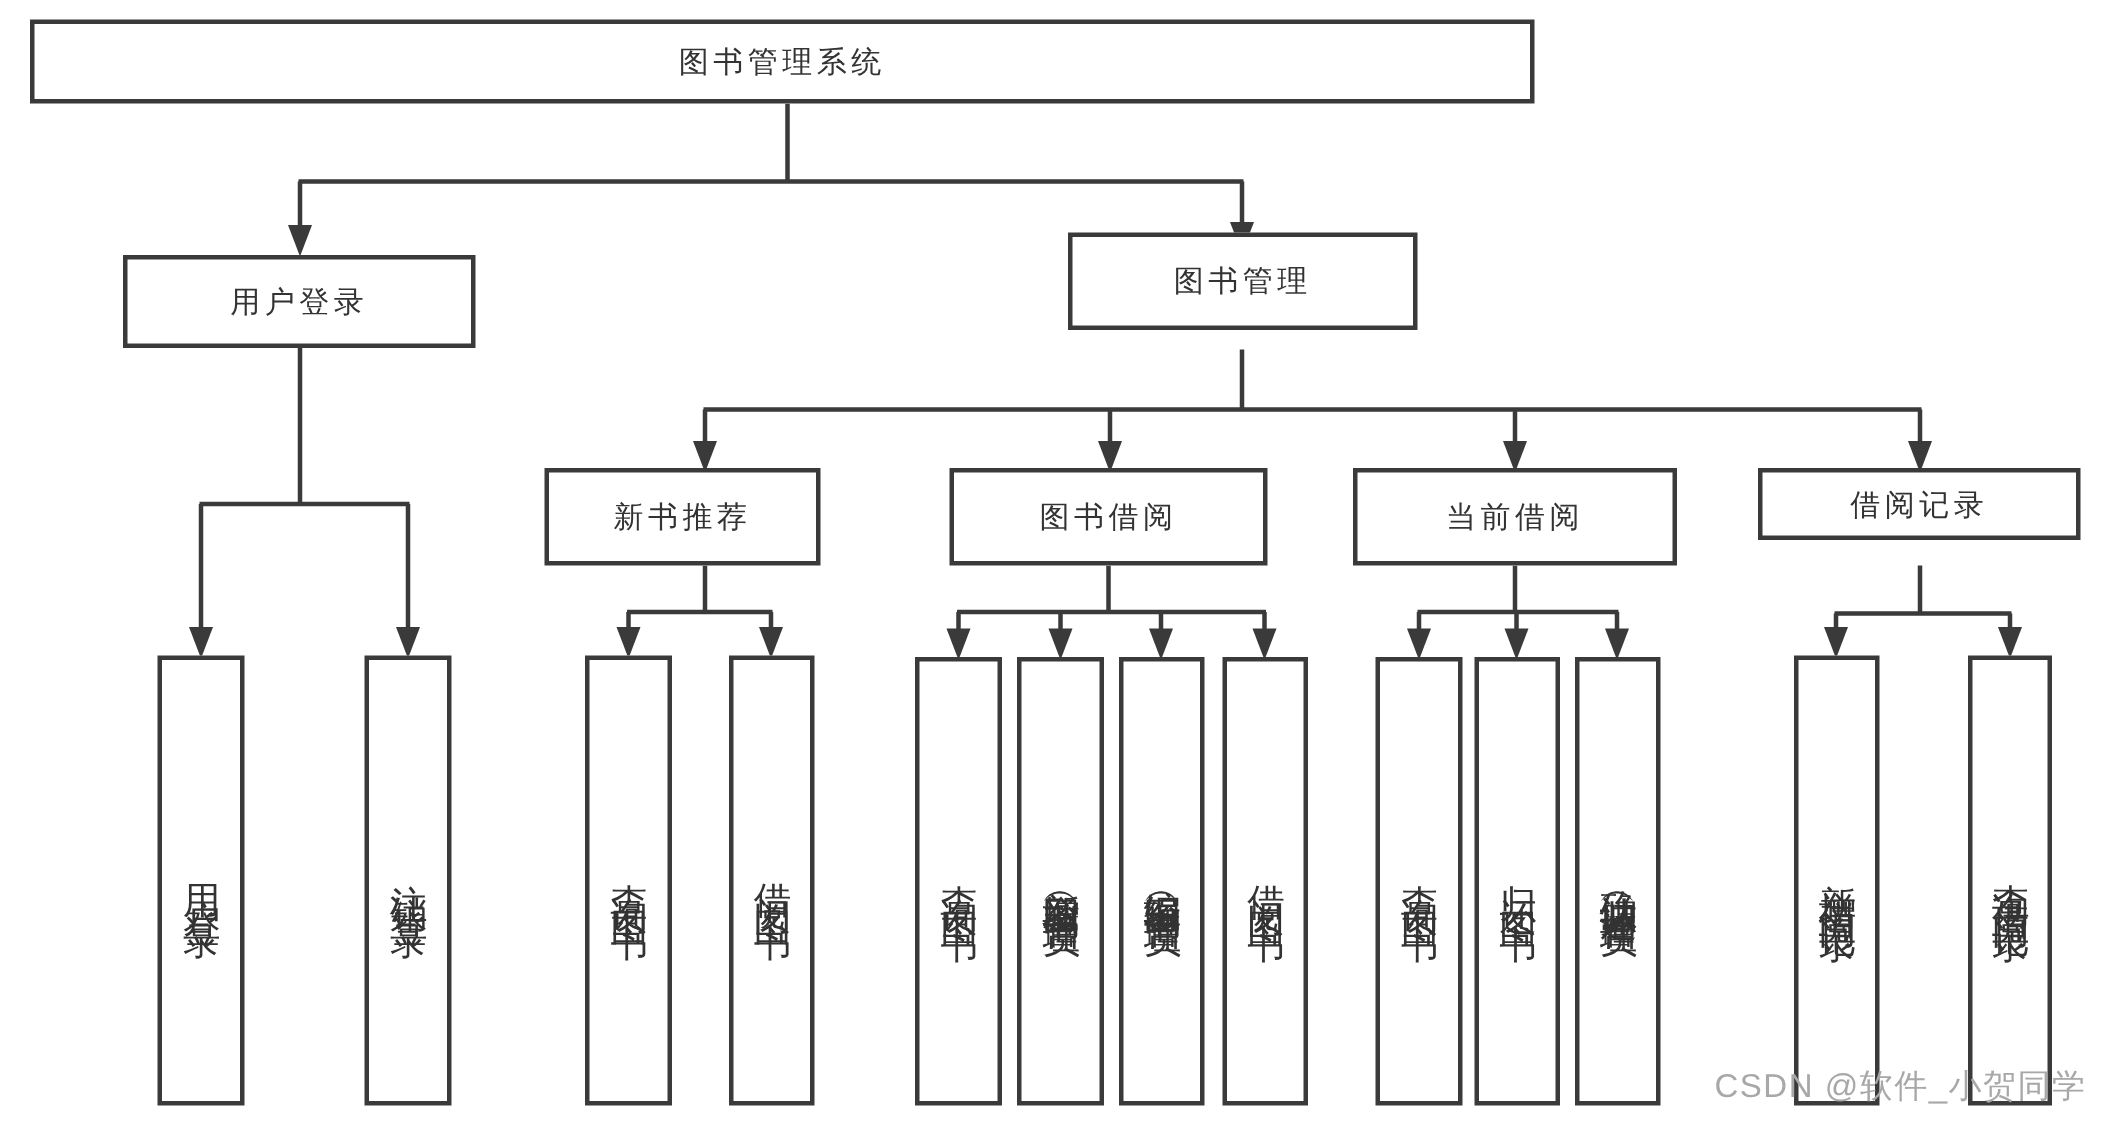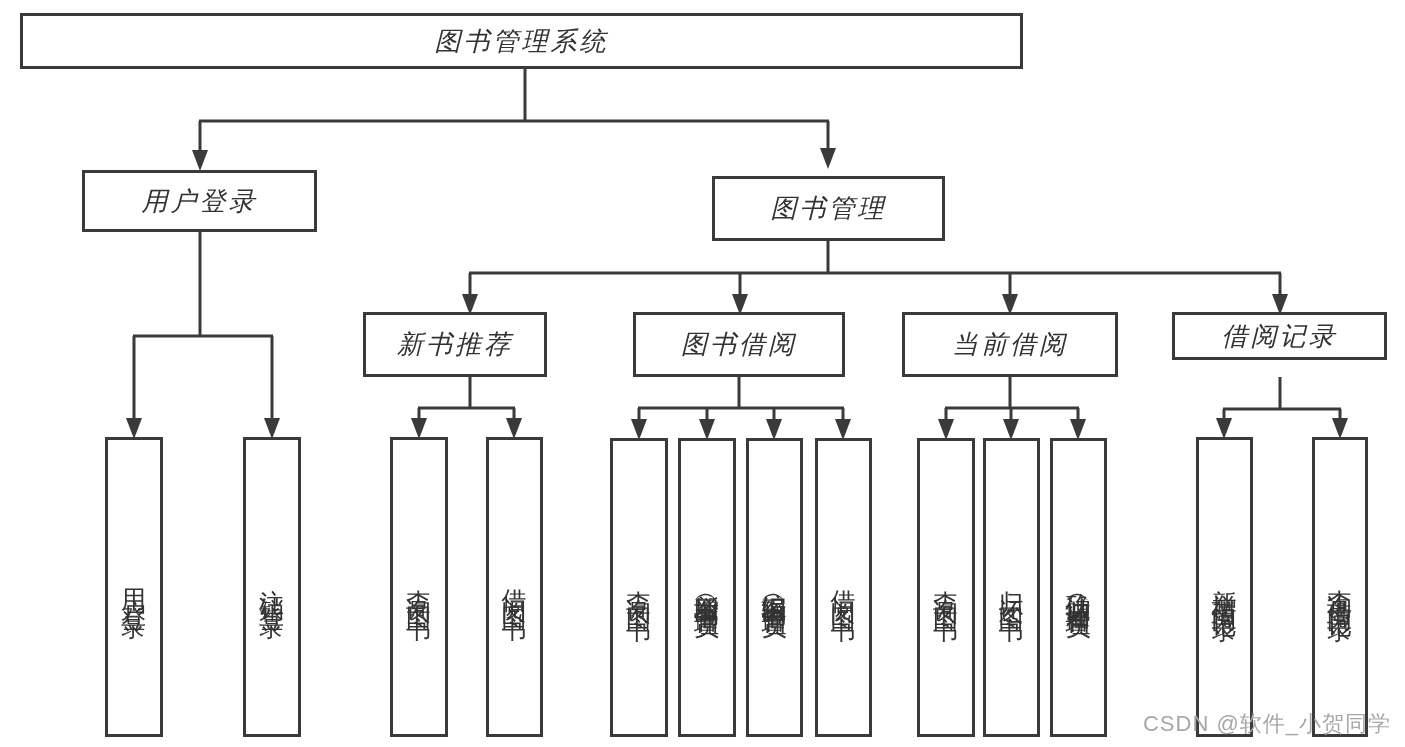--- a/index.html
+++ b/index.html
@@ -6,21 +6,21 @@
   .stage{
     position:relative;width:1405px;height:747px;background:#ffffff;
     font-family:"Liberation Sans","DejaVu Sans",sans-serif;overflow:hidden;
   }
   svg.connectors{position:absolute;left:0;top:0;width:1405px;height:747px;}
   .node{
     position:absolute;box-sizing:border-box;
     border:3px solid #3a3a3a;background:#ffffff;color:#333333;
     display:flex;align-items:center;justify-content:center;
   }
-  .node-h{font-size:26px;letter-spacing:3px;white-space:nowrap;font-style:italic;}
+  .node-h{font-size:20px;letter-spacing:3px;white-space:nowrap;}
   .node-v .vtext{
     writing-mode:vertical-rl;text-orientation:mixed;
     font-size:25px;line-height:1.04;color:#333333;
   }
   .s4{letter-spacing:9px;}
   .s6{letter-spacing:6px;}
   .s9{letter-spacing:3px;}
   .watermark{
     position:absolute;right:14px;bottom:8px;
     font-size:22px;color:#a8a8a8;letter-spacing:1px;white-space:nowrap;
@@ -71,21 +71,21 @@
     </g>
   </svg>
 
   <div class="node node-h" style="left:20px;top:13px;width:1003px;height:56px;">
     <span>图书管理系统</span>
   </div>
 
   <div class="node node-h" style="left:82px;top:170px;width:235px;height:62px;">
     <span>用户登录</span>
   </div>
-  <div class="node node-h" style="left:712px;top:176px;width:233px;height:65px;">
+  <div class="node node-h" style="left:712px;top:155px;width:233px;height:65px;">
     <span>图书管理</span>
   </div>
 
   <div class="node node-h" style="left:363px;top:312px;width:184px;height:65px;">
     <span>新书推荐</span>
   </div>
   <div class="node node-h" style="left:902px;top:312px;width:216px;height:65px;">
     <span>当前借阅</span>
   </div>
   <div class="node node-h" style="left:633px;top:312px;width:212px;height:65px;">

